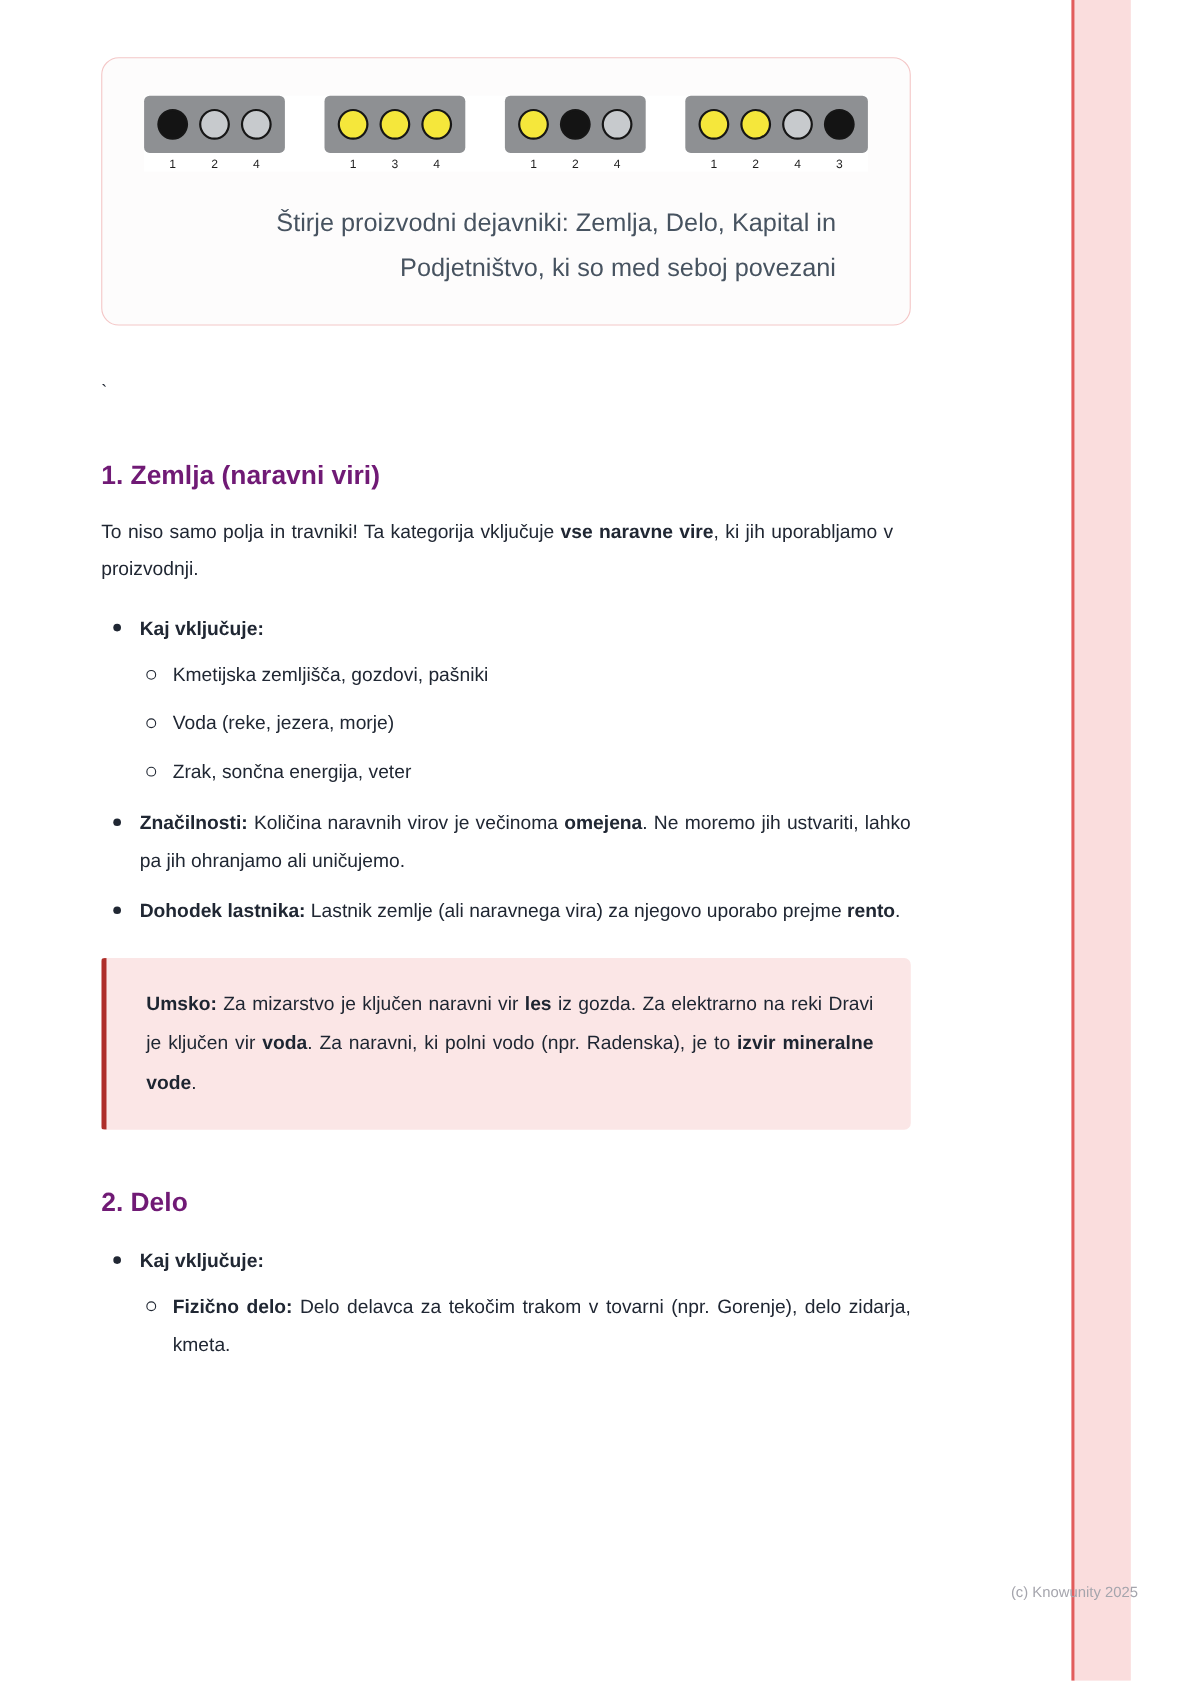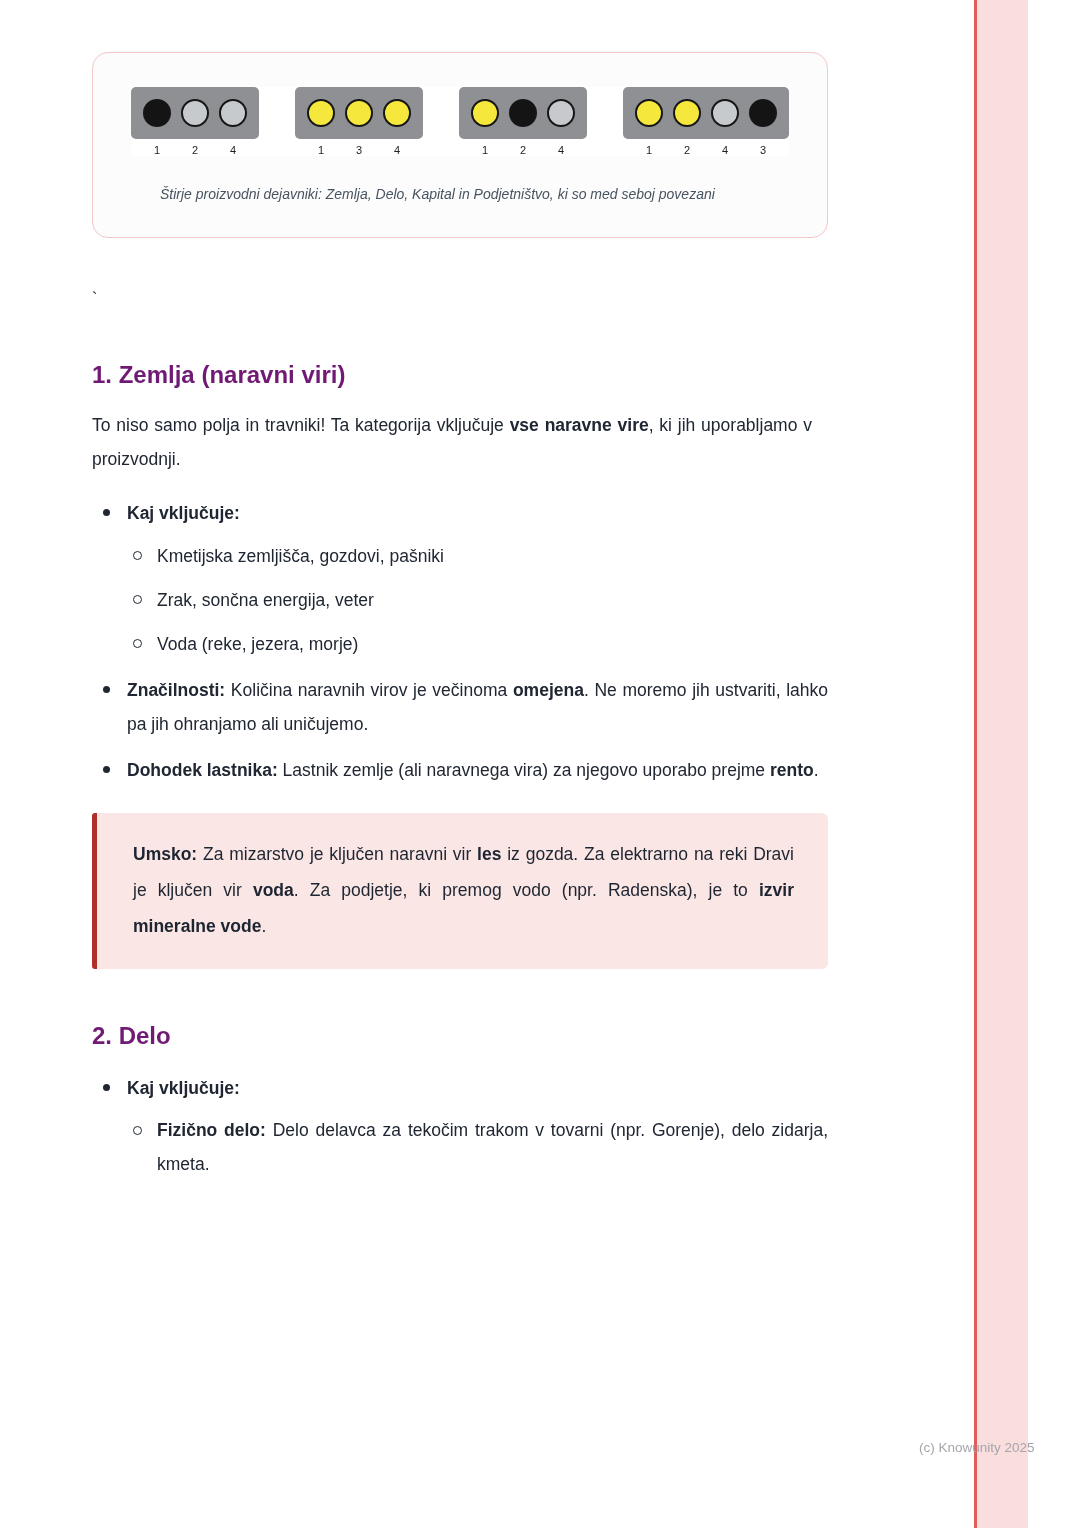--- a/index.html
+++ b/index.html
@@ -61,23 +61,22 @@
   }
   .panel-nums .num {
     width: 28px;
     text-align: center;
     font-size: 11px;
     color: #1f1f1f;
   }
   .figure-caption {
     margin: 26px auto 0 auto;
     max-width: 600px;
-    text-align: left;
-    font-style: italic;
-    font-size: 14px;
+    text-align: right;
+    font-size: 23px;
     line-height: 1.8;
     color: #475360;
   }
   
   .stray {
     margin-top: 52px;
     font-size: 16px;
     color: #202733;
   }
   .section-title {
@@ -230,30 +229,30 @@
 
     <h2 class="section-title">1. Zemlja (naravni viri)</h2>
 
     <p class="para"><span>To niso samo polja in travniki! Ta kategorija vključuje </span><strong>vse naravne vire</strong><span>, ki jih uporabljamo v proizvodnji.</span></p>
 
     <ul class="lvl1">
       <li>
         <span class="bold-label">Kaj vključuje:</span>
         <ul class="lvl2">
           <li>Kmetijska zemljišča, gozdovi, pašniki</li>
+          <li>Voda (reke, jezera, morje)</li>
           <li>Zrak, sončna energija, veter</li>
-          <li>Voda (reke, jezera, morje)</li>
         </ul>
       </li>
       <li><strong>Značilnosti: </strong><span>Količina naravnih virov je večinoma </span><strong>omejena</strong><span>. Ne moremo jih ustvariti, lahko pa jih ohranjamo ali uničujemo.</span></li>
       <li><strong>Dohodek lastnika: </strong><span>Lastnik zemlje (ali naravnega vira) za njegovo uporabo prejme </span><strong>rento</strong><span>.</span></li>
     </ul>
 
     <div class="callout">
-      <p class="callout-text"><strong>Umsko: </strong><span>Za mizarstvo je ključen naravni vir </span><strong>les</strong><span> iz gozda. Za elektrarno na reki Dravi je ključen vir </span><strong>voda</strong><span>. Za podjetje, ki premog vodo (npr. Radenska), je to </span><strong>izvir mineralne vode</strong><span>.</span></p>
+      <p class="callout-text"><strong>Umsko: </strong><span>Za mizarstvo je ključen naravni vir </span><strong>les</strong><span> iz gozda. Za elektrarno na reki Dravi je ključen vir </span><strong>voda</strong><span>. Za naravni, ki polni vodo (npr. Radenska), je to </span><strong>izvir mineralne vode</strong><span>.</span></p>
     </div>
 
     <h2 class="section-title">2. Delo</h2>
 
 
     <ul class="lvl1">
       <li>
         <span class="bold-label">Kaj vključuje:</span>
         <ul class="lvl2">
           <li><strong>Fizično delo: </strong><span>Delo delavca za tekočim trakom v tovarni (npr. Gorenje), delo zidarja, kmeta.</span></li>

